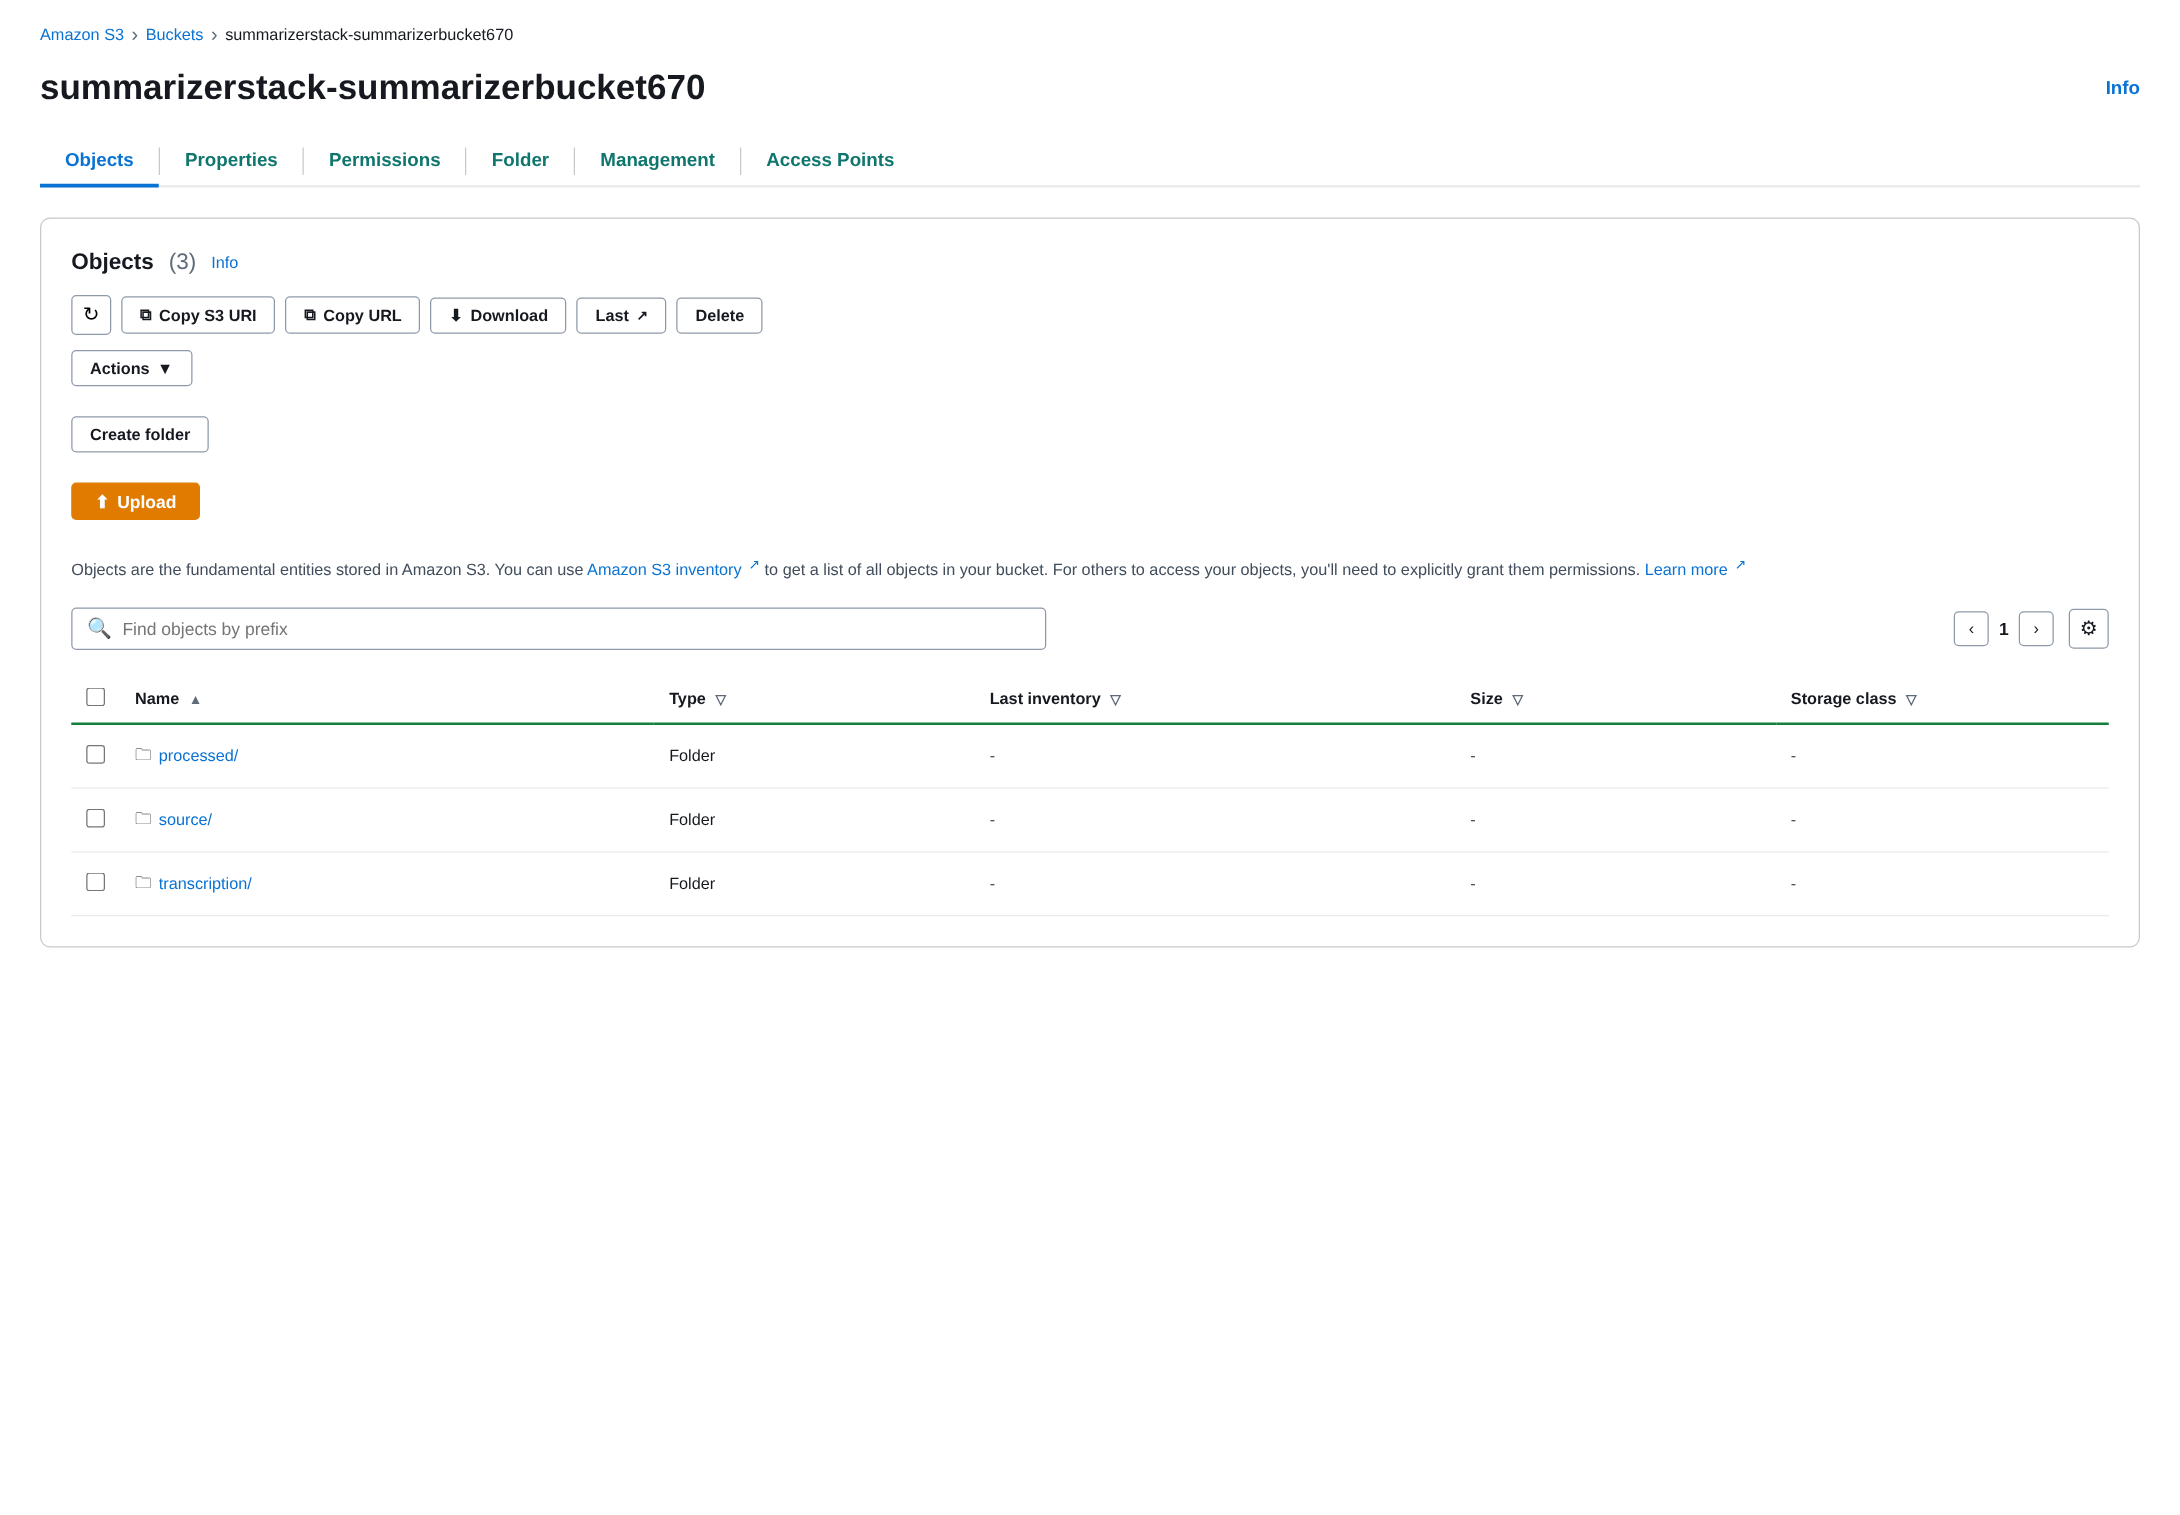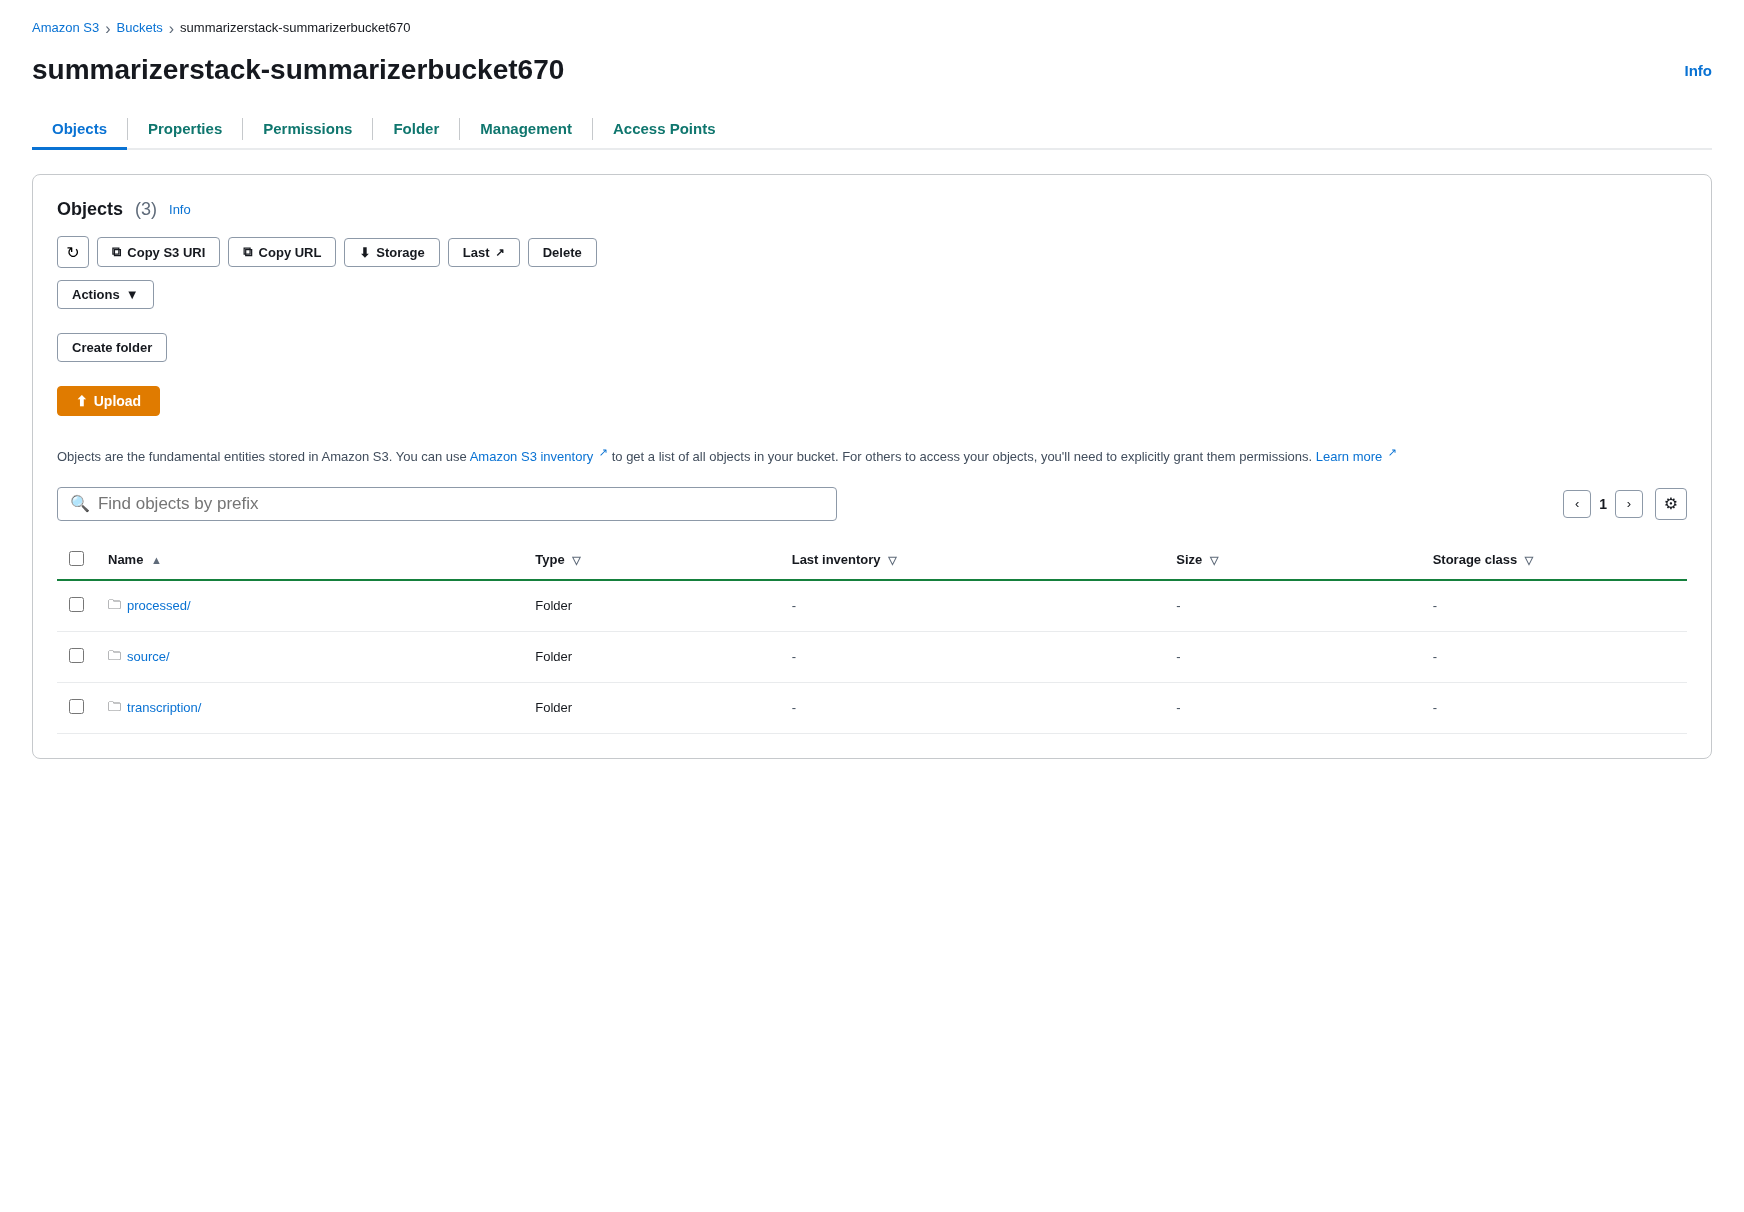--- a/index.html
+++ b/index.html
@@ -177,21 +177,21 @@
       border-radius: 4px;
       padding: 6px 12px;
       gap: 8px;
       background: #fff;
       flex: 1;
       max-width: 780px;
     }
     .search-box input {
       border: none;
       outline: none;
-      font-size: 17px;
+      font-size: 14px;
       color: #4d7c0f;
       width: 100%;
       background: transparent;
     }
     .search-icon {
       color: #5f6b7a;
       font-size: 16px;
     }
     .pagination {
       display: flex;
@@ -332,21 +332,21 @@
       <button class="btn">
         <span>⧉</span>
         <span>Copy S3 URI</span>
       </button>
       <button class="btn">
         <span>⧉</span>
         <span>Copy URL</span>
       </button>
       <button class="btn">
         <span>⬇</span>
-        <span>Storage</span>
+        <span>Download</span>
       </button>
       <button class="btn">
         <span>Last</span>
         <span style="font-size:11px;">↗</span>
       </button>
       <button class="btn">
         <span>Delete</span>
       </button>
     </div>
 

